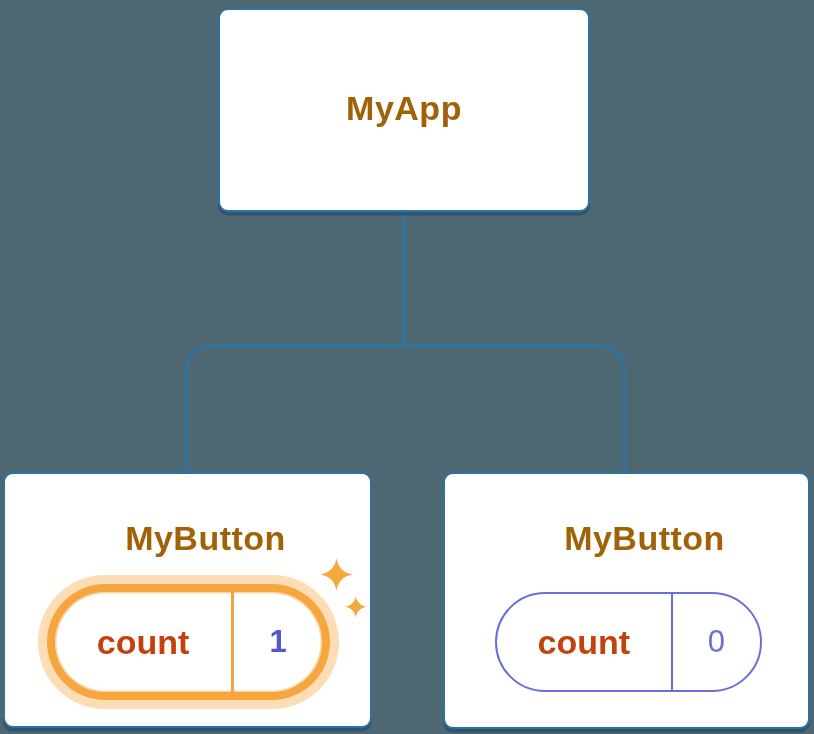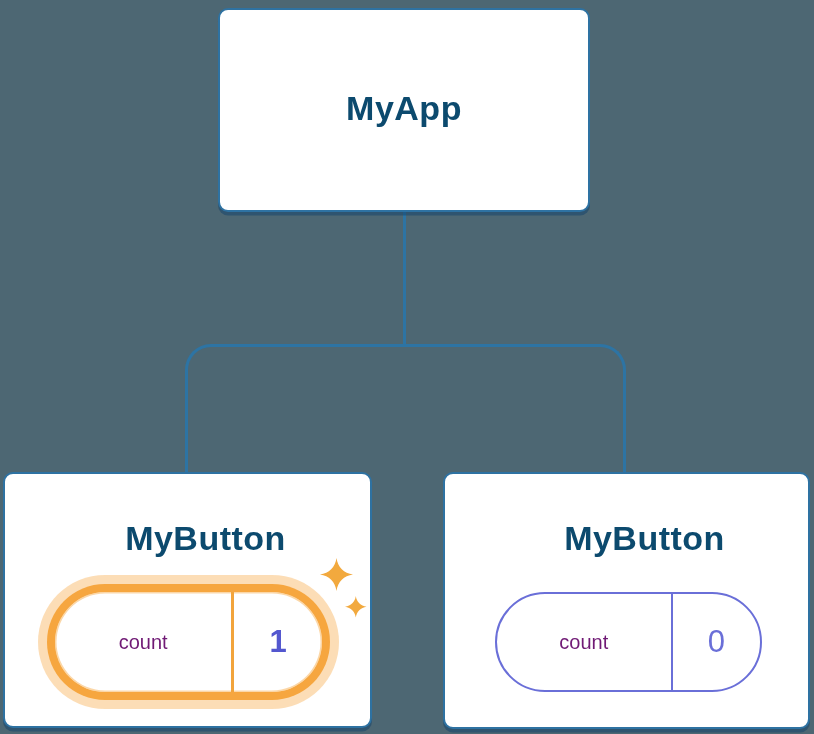--- a/index.html
+++ b/index.html
@@ -28,21 +28,21 @@
   .card-left  { left: 3px;   top: 472px; width: 369px; height: 256px; }
   .card-right { left: 443px; top: 472px; width: 367px; height: 257px; }
 
   .card-title {
     position: absolute;
     left: 0; right: 0;
     text-align: center;
     font-size: 34px;
     font-weight: 700;
     letter-spacing: 0.5px;
-    color: #0c4a6e;
+    color: #a16207;
     line-height: 40px;
   }
   .card-root  .card-title { top: 78px; }
   .card-left  .card-title, .card-right .card-title { top: 44px; margin-left: 36px; }
 
   
   .connector-stem {
     position: absolute;
     left: 403px; top: 211px;
     width: 3px; height: 135px;
@@ -78,22 +78,23 @@
     box-shadow:
       0 0 0 8px #f6a63f,
       0 0 0 17px rgba(246, 166, 63, 0.38),
       inset 0 0 0 1.5px rgba(246, 166, 63, 0.45);
   }
   .pill-key {
     flex: 0 0 66%;
     display: flex;
     align-items: center;
     justify-content: center;
-    font-size: 20px;
-    color: #701a75;
+    font-size: 34px;
+    color: #c2410c;
+    font-weight: bold;
   }
   .pill-val {
     flex: 1 1 auto;
     display: flex;
     align-items: center;
     justify-content: center;
     font-size: 31px;
     color: #6a6fd8;
   }
   .pill-plain .pill-val { border-left: 2.5px solid #6a6fd8; }

